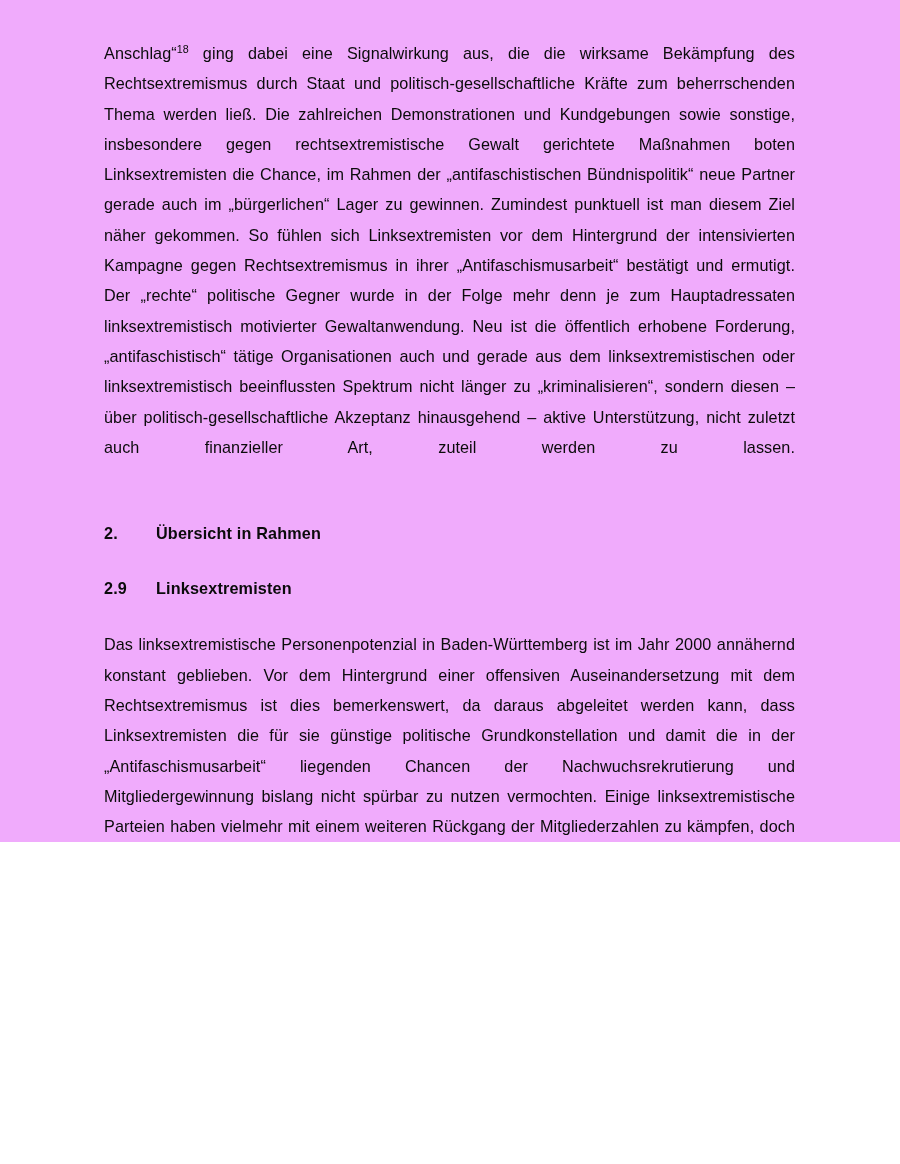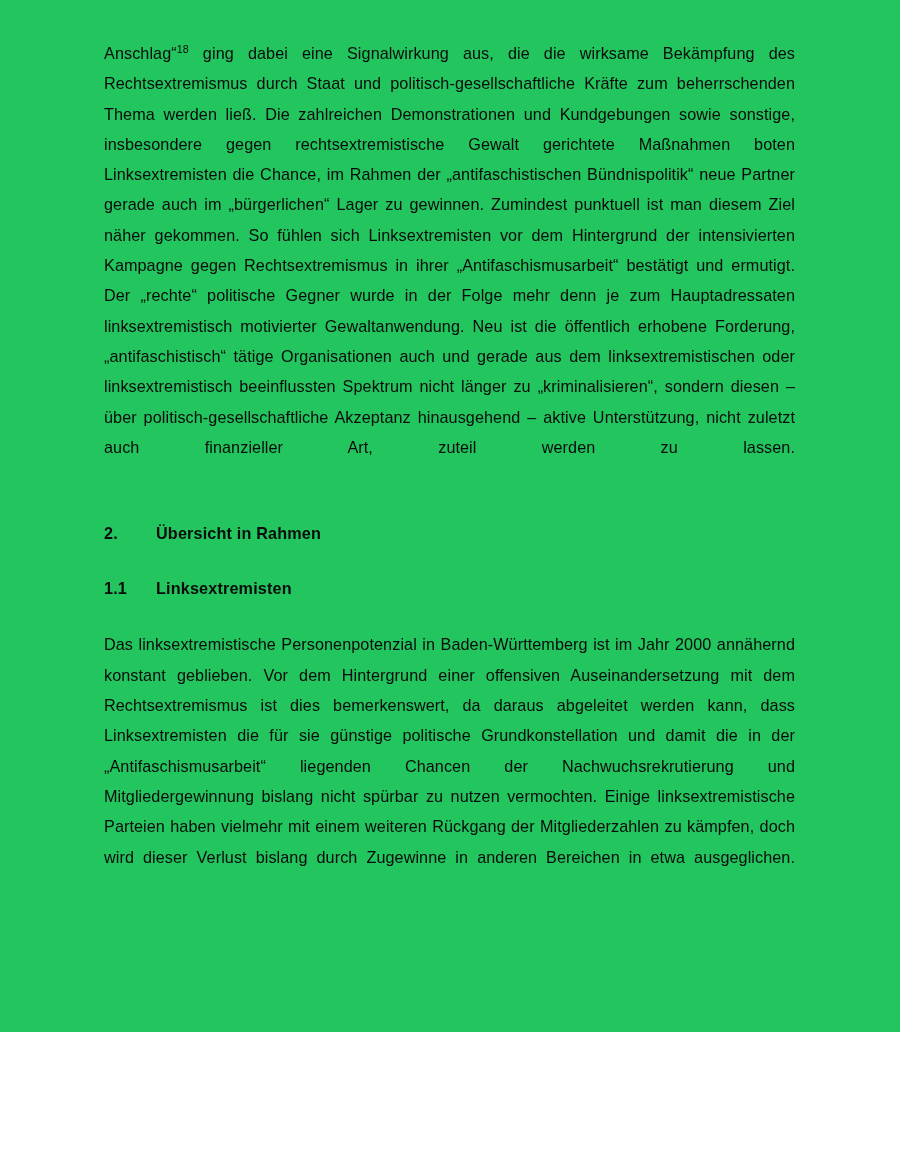--- a/index.html
+++ b/index.html
@@ -8,22 +8,22 @@
     padding: 0;
     background: #ffffff;
   }
   body {
     font-family: "Liberation Sans", sans-serif;
     color: #0b0b0b;
   }
   .page {
     position: relative;
     width: 900px;
-    height: 1032px;
-    background: #22c55e;
+    height: 842px;
+    background: #f0abfc;
     overflow: hidden;
     box-sizing: border-box;
   }
   .content {
     position: absolute;
     left: 104px;
     top: 38px;
     width: 691px;
   }
   p.body-par {
@@ -126,21 +126,21 @@
     <div class="gap-heading-1"></div>
 
     <h2 class="heading">
       <span class="heading-num">2.</span>
       <span class="heading-text">Übersicht in Rahmen</span>
     </h2>
 
     <div class="gap-heading-2"></div>
 
     <h3 class="heading">
-      <span class="heading-num">1.1</span>
+      <span class="heading-num">2.9</span>
       <span class="heading-text">Linksextremisten</span>
     </h3>
 
     <div class="gap-before-par-2"></div>
 
     <p class="body-par">Das linksextremistische Personenpotenzial in Baden-Württemberg ist im Jahr 2000 annähernd konstant geblieben. Vor dem Hintergrund einer offensiven Auseinandersetzung mit dem Rechtsextremismus ist dies bemerkenswert, da daraus abgeleitet werden kann, dass Linksextremisten die für sie günstige politische Grundkonstellation und damit die in der „Antifaschismusarbeit“ liegenden Chancen der Nachwuchsrekrutierung und Mitgliedergewinnung bislang nicht spürbar zu nutzen vermochten. Einige linksextremistische Parteien haben vielmehr mit einem weiteren Rückgang der Mitgliederzahlen zu kämpfen, doch wird dieser Verlust bislang durch Zugewinne in anderen Bereichen in etwa ausgeglichen.</p>
 
   </div>
 
   <div class="footnote-area">

